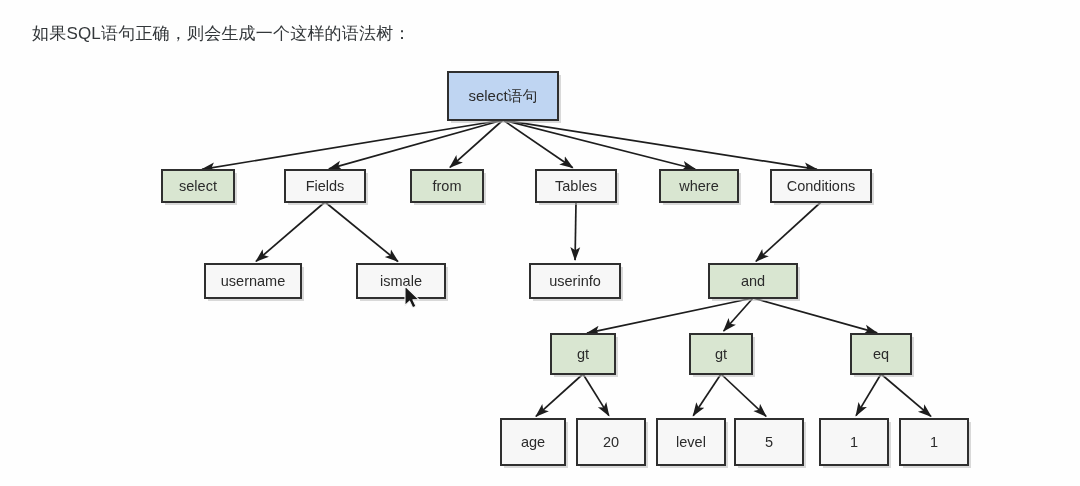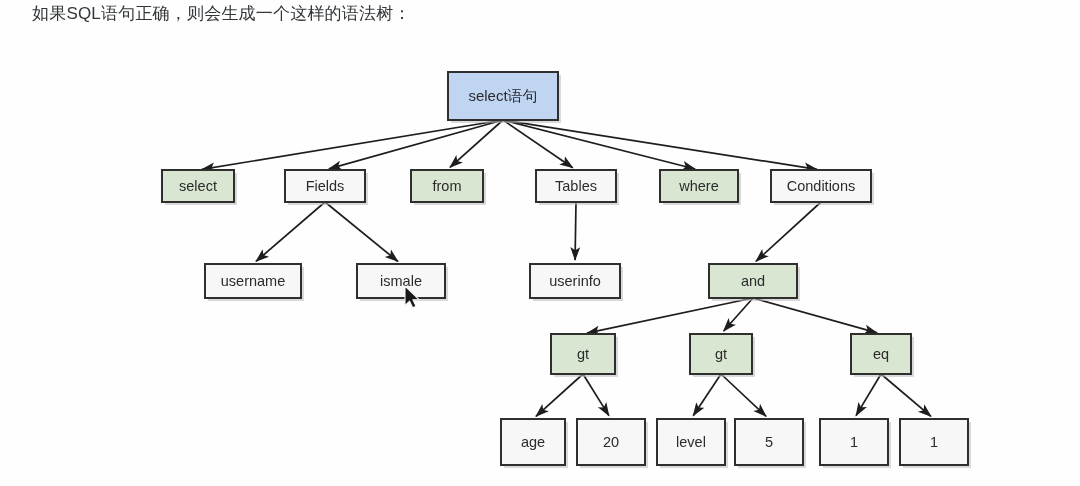--- a/index.html
+++ b/index.html
@@ -17,21 +17,21 @@
   }
   #page-root {
     position: relative;
     width: 1080px;
     height: 486px;
     background: #fefefe;
   }
   .caption {
     position: absolute;
     left: 32px;
-    top: 2px;
+    top: 22px;
     font-size: 17px;
     color: #33373a;
     letter-spacing: 0.2px;
     white-space: nowrap;
   }
   #tree-canvas {
     position: absolute;
     left: 0;
     top: 0;
     width: 1080px;

